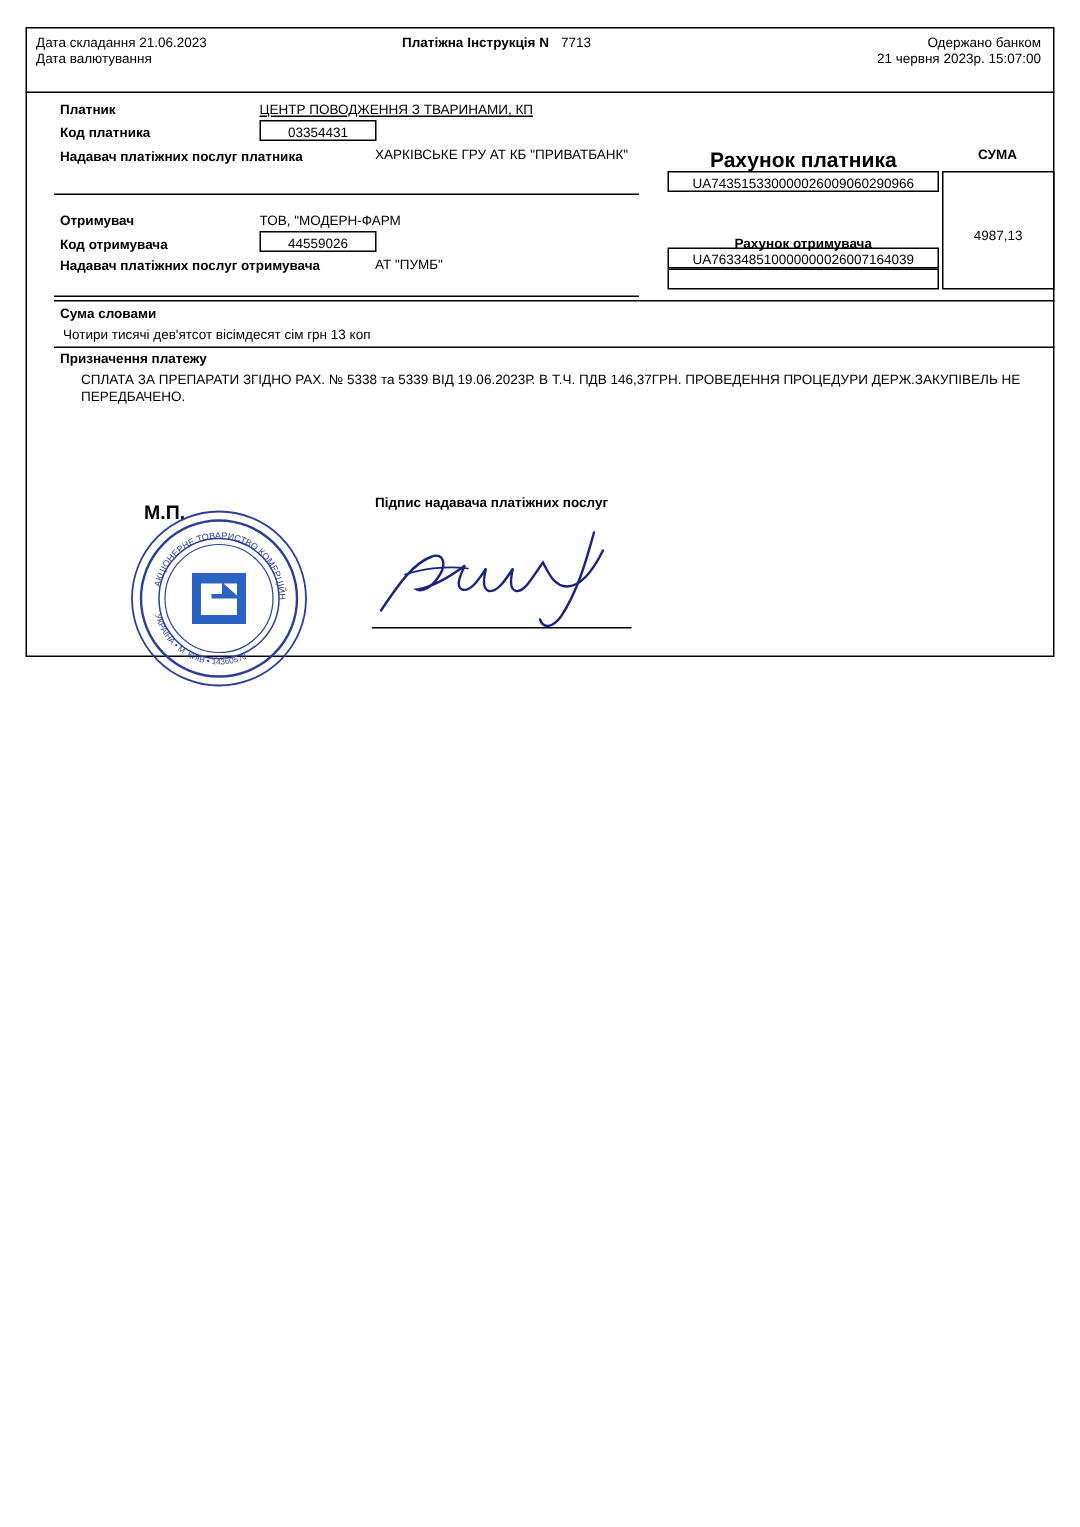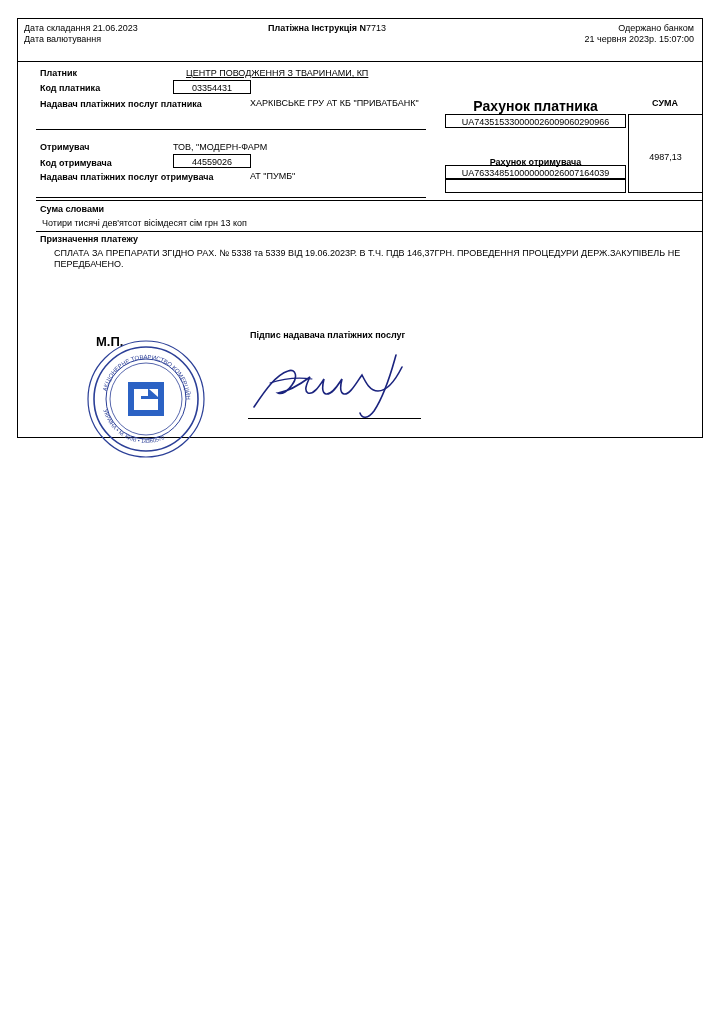--- a/index.html
+++ b/index.html
@@ -37,21 +37,21 @@
   }
   .title-block {
     position: absolute;
     left: 250px;
     top: 4px;
     font-size: 9px;
     font-weight: bold;
   }
   .title-block .num {
     font-weight: normal;
-    padding-left: 0;
+    padding-left: 8px;
   }
   .received {
     position: absolute;
     right: 8px;
     top: 4px;
     text-align: right;
     line-height: 11px;
     font-size: 9px;
   }
   .hr {
@@ -70,21 +70,21 @@
   .boxed {
     border: 1px solid #000000;
     box-sizing: border-box;
     text-align: center;
     font-size: 9px;
     padding-top: 2px;
   }
 
   
   .payer-label { left: 22px; top: 49px; }
-  .payer-name  { left: 168px; top: 49px; }
+  .payer-name  { left: 155px; top: 49px; }
   .payer-code-label { left: 22px; top: 64px; }
   .payer-code-box { position: absolute; left: 155px; top: 61px; width: 78px; height: 14px; }
   .payer-bank-label { left: 22px; top: 80px; }
   .payer-bank-val { left: 232px; top: 79px; width: 180px; line-height: 11px; }
 
   .line1 { left: 18px; top: 110px; width: 390px; }
 
   .recv-label { left: 22px; top: 123px; }
   .recv-name  { left: 155px; top: 123px; }
   .recv-code-label { left: 22px; top: 139px; }

